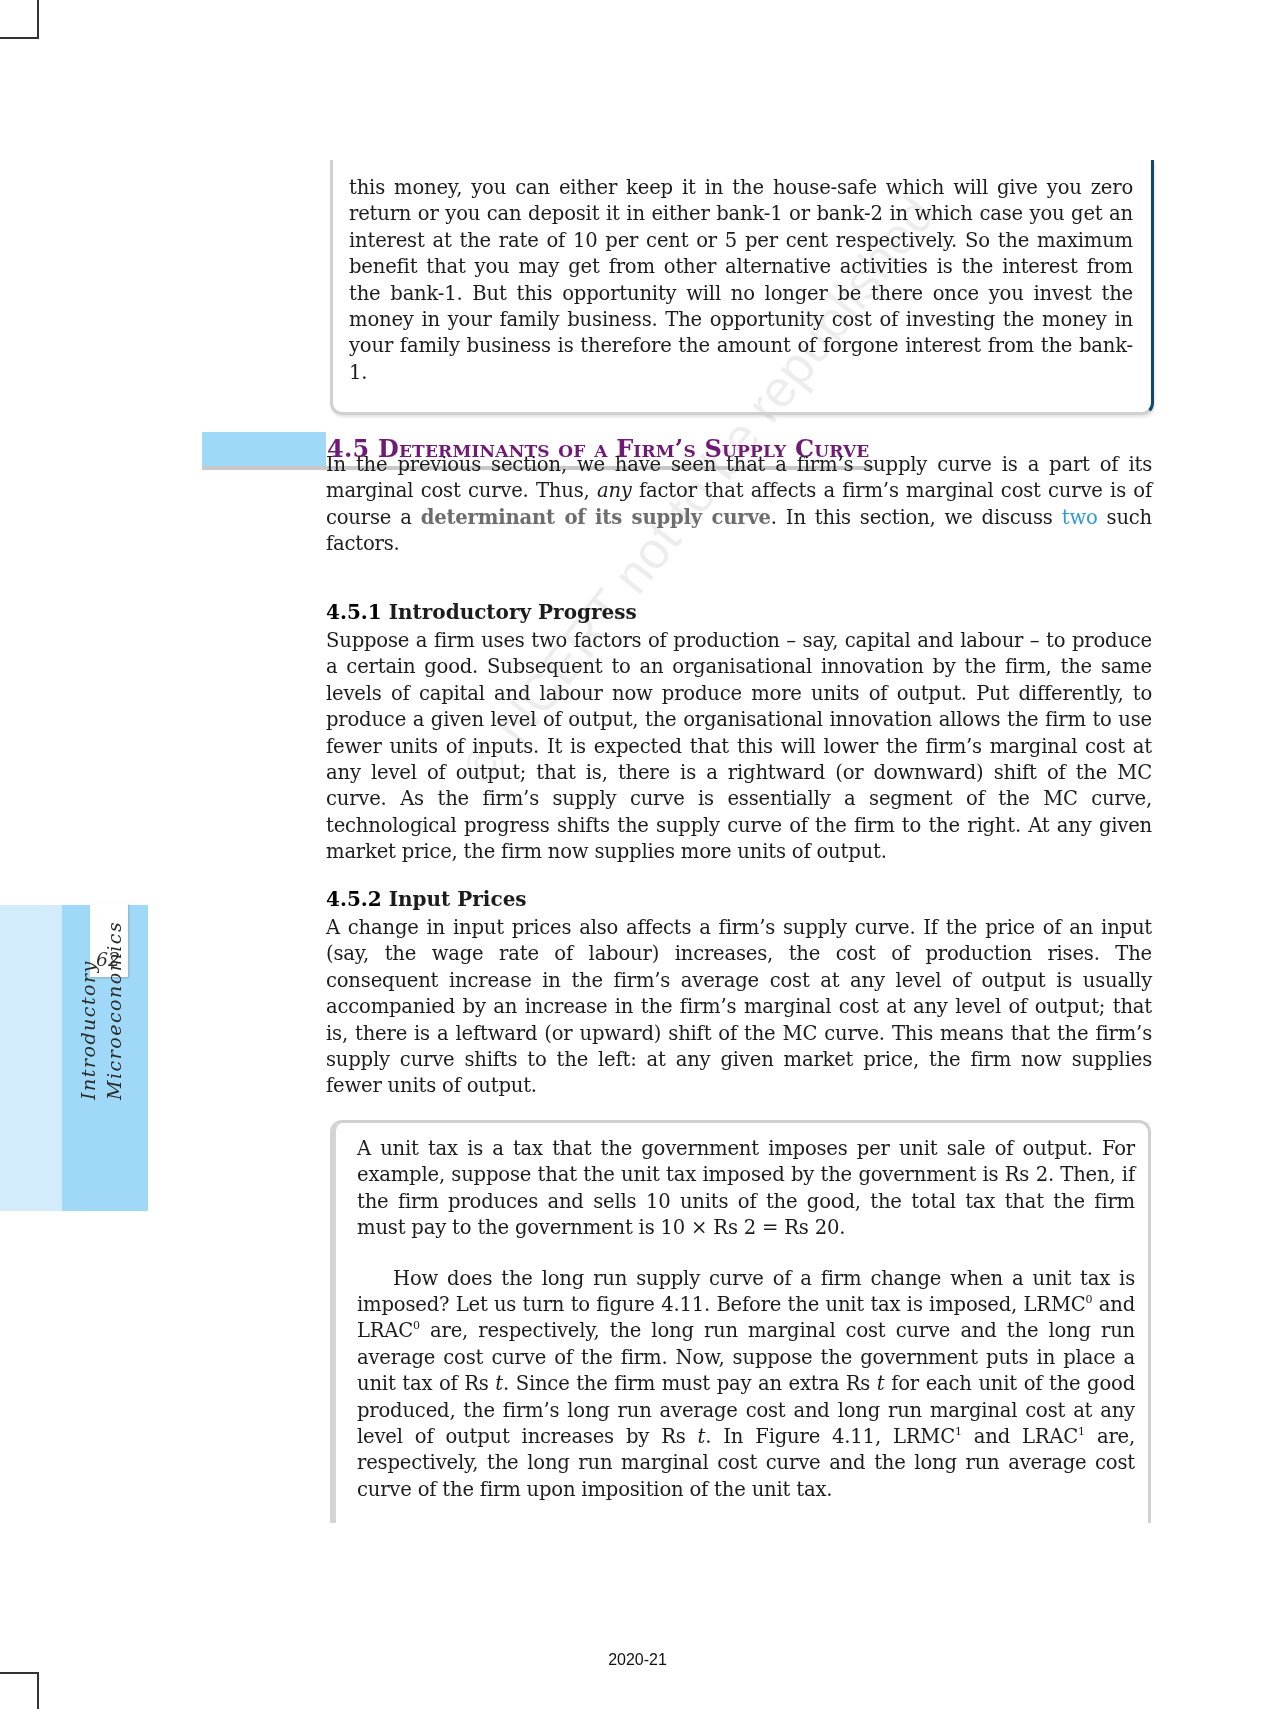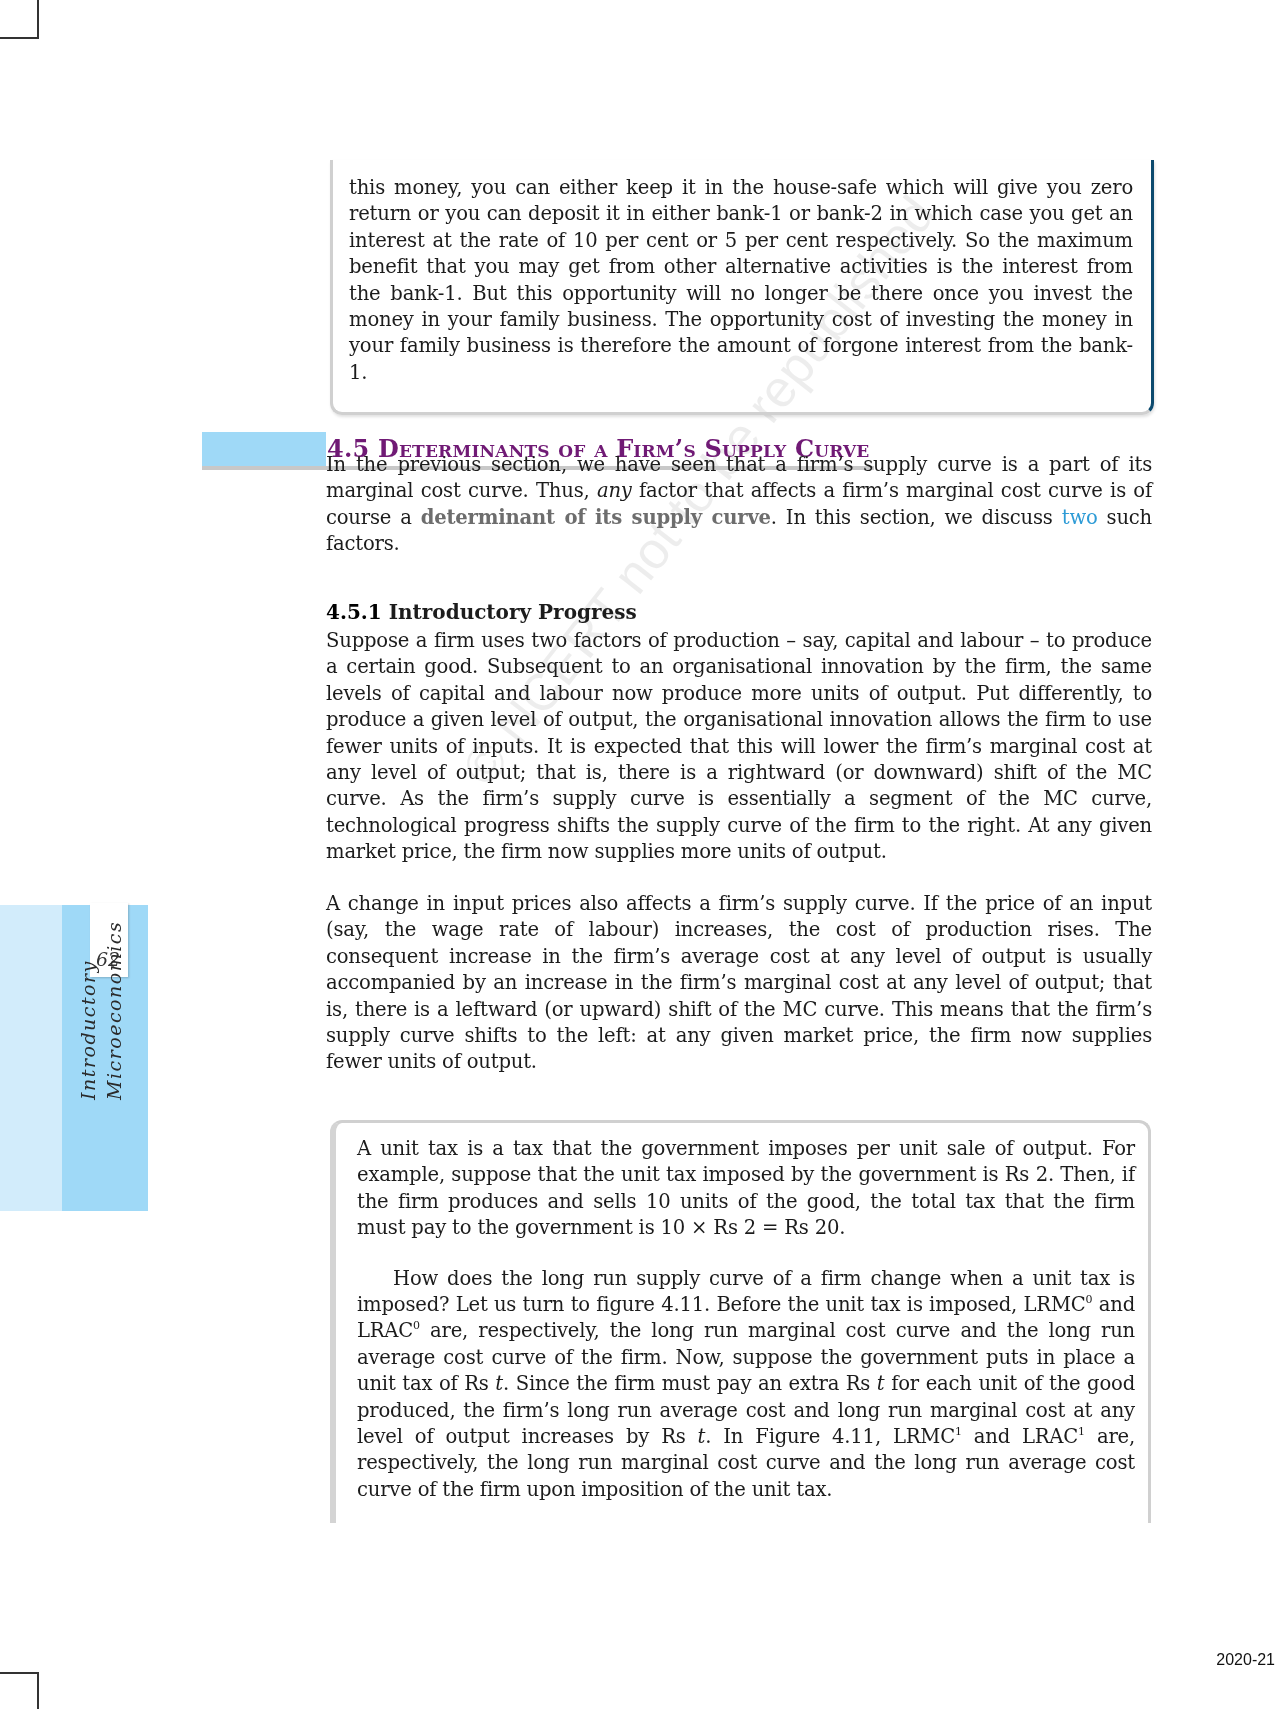--- a/index.html
+++ b/index.html
@@ -36,21 +36,21 @@
                 font-style:italic; font-size:19px; line-height:26px; color:#2a2a2a; letter-spacing:1.5px; width:220px; }
 
   .box-bottom { position:absolute; left:330px; top:1120px; width:812px; height:400px;
                 border-top:3px solid #d0d0d0; border-left:6px solid #d4d4d4; border-right:3px solid #d0d0d0;
                 border-radius:12px 12px 0 0; }
   .box-bottom .inner { position:absolute; left:21px; top:13px; width:778px; }
   .box-head { font-size:20px; font-weight:bold; color:#6d6d6d; margin:0 0 4px 0; }
   .indent { text-indent:36px;margin-top:24px; }
   sup { font-size:11px; vertical-align:8px; line-height:0; }
 
-  .footer { position:absolute; top:1651px; left:0; width:1275px; text-align:right;
+  .footer { position:absolute; top:1651px; left:0; width:1275px; text-align:center;
             font-family:"Liberation Sans",sans-serif; font-size:16px; color:#111; }
 
   .watermark { position:absolute; left:450px; top:760px; transform:rotate(-52deg); transform-origin:left top;
                font-family:"Liberation Sans",sans-serif; font-size:52px; color:rgba(0,0,0,0.07);
                white-space:nowrap; pointer-events:none; }
 </style>
 </head>
 <body>
 
 <div class="crop" style="left:37px;top:0;width:2px;height:38px;"></div>
@@ -81,20 +81,24 @@
 
 <div class="main" style="top:600px;">
   <p class="sub-head">
     <span class="sub-num">4.5.1</span>
     <span>Introductory Progress</span>
   </p>
   <p class="para" style="margin-top:4px;">Suppose a firm uses two factors of production – say, capital and labour – to produce a certain good. Subsequent to an organisational innovation by the firm, the same levels of capital and labour now produce more units of output. Put differently, to produce a given level of output, the organisational innovation allows the firm to use fewer units of inputs. It is expected that this will lower the firm’s marginal cost at any level of output; that is, there is a rightward (or downward) shift of the MC curve. As the firm’s supply curve is essentially a segment of the MC curve, technological progress shifts the supply curve of the firm to the right. At any given market price, the firm now supplies more units of output.</p>
 </div>
 
 <div class="main" style="top:887px;">
+  <p class="sub-head">
+    <span class="sub-num">4.5.2</span>
+    <span>Input Prices</span>
+  </p>
   <p class="para" style="margin-top:4px;">A change in input prices also affects a firm’s supply curve. If the price of an input (say, the wage rate of labour) increases, the cost of production rises. The consequent increase in the firm’s average cost at any level of output is usually accompanied by an increase in the firm’s marginal cost at any level of output; that is, there is a leftward (or upward) shift of the MC curve. This means that the firm’s supply curve shifts to the left: at any given market price, the firm now supplies fewer units of output.</p>
 </div>
 
 <div class="side-light"></div>
 <div class="side-dark"></div>
 <div class="page-tab"></div>
 <div class="page-num">62</div>
 <div class="book-title">
   <div>Introductory</div>
   <div>Microeconomics</div>

